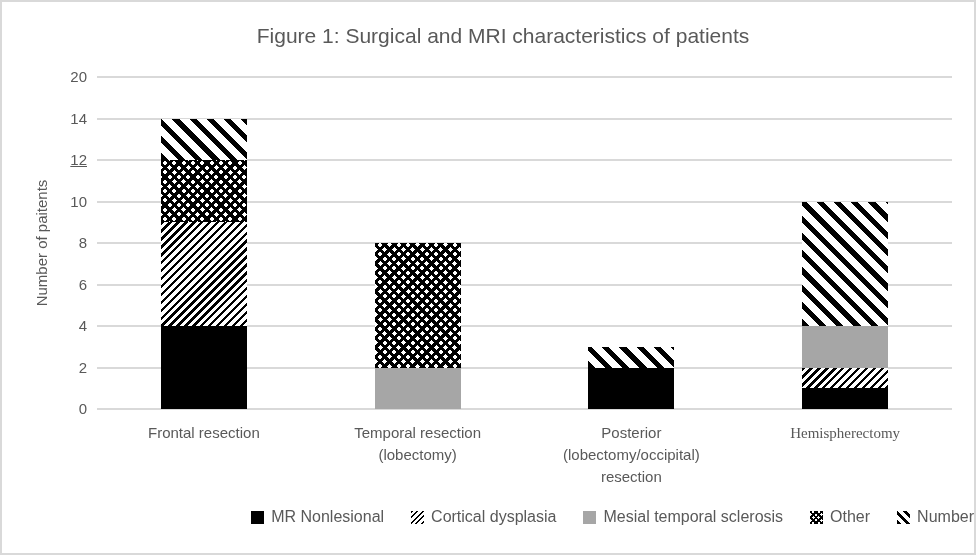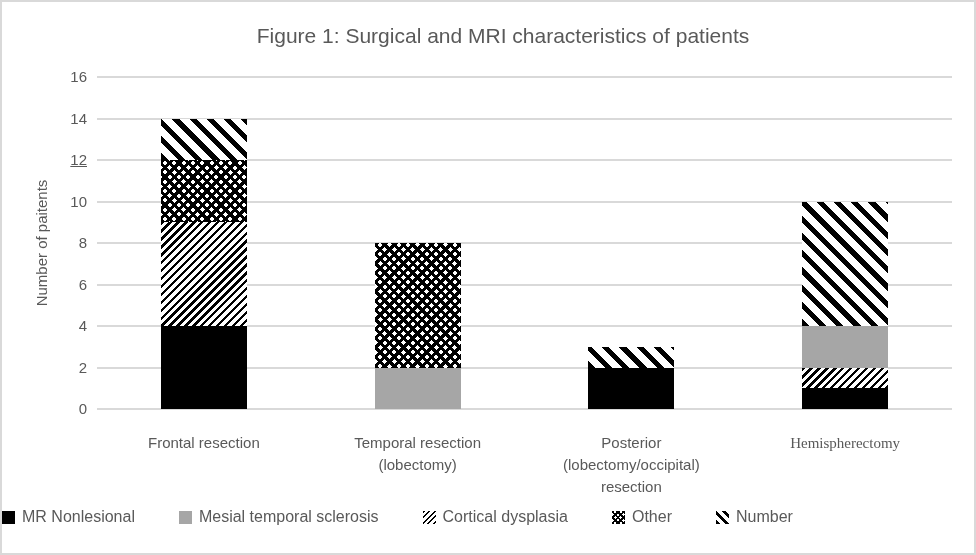--- a/index.html
+++ b/index.html
@@ -29,26 +29,26 @@
   }
   .ytick {
     position: absolute; left: 40px; width: 45px;
     text-align: right; font-size: 15px; color: #595959;
     line-height: 18px; z-index: 1;
   }
   .bar-seg { position: absolute; z-index: 2; }
   .xlabel {
     position: absolute; top: 420px; width: 180px;
     text-align: center; font-size: 15px; color: #595959;
-    line-height: 22px; z-index: 1; margin-top: 10px;
+    line-height: 22px; z-index: 1;
   }
   .legend {
     position: absolute; top: 506px; left: 0; width: 100%;
-    display: flex; justify-content: flex-start; align-items: center;
-    gap: 44px; z-index: 2;
+    display: flex; justify-content: flex-end; align-items: center;
+    gap: 27px; z-index: 2;
   }
   .legend-item { display: flex; align-items: center; gap: 7px; }
   .legend-swatch { width: 13px; height: 13px; flex: 0 0 13px; }
   .legend-label { font-size: 16px; color: #595959; white-space: nowrap; }
 
   
   .p-solid-black { background: #000; }
   .p-solid-gray  { background: #a6a6a6; }
   .p-diag-up-fine {
     background: repeating-linear-gradient(135deg, #000 0px, #000 2.4px, #fff 2.4px, #fff 5.6px);
@@ -97,21 +97,21 @@
     </div>
   <div id="yticks">
       <div class="ytick" style="top: 398px;">0</div>
       <div class="ytick" style="top: 356.5px;">2</div>
       <div class="ytick" style="top: 315px;">4</div>
       <div class="ytick" style="top: 273.5px;">6</div>
       <div class="ytick" style="top: 232px;">8</div>
       <div class="ytick" style="top: 190.5px;">10</div>
       <div class="ytick" style="top: 149px; text-decoration: underline;">12</div>
       <div class="ytick" style="top: 107.5px;">14</div>
-      <div class="ytick" style="top: 66px;">16</div>
+      <div class="ytick" style="top: 66px;">20</div>
     </div>
   <div id="bars">
       <div class="bar-seg p-solid-black" style="left: 158.875px; width: 86px; top: 324px; height: 83px;"></div>
       <div class="bar-seg p-diag-up-fine" style="left: 158.875px; width: 86px; top: 220.25px; height: 103.75px;"></div>
       <div class="bar-seg p-crosshatch" style="left: 158.875px; width: 86px; top: 158px; height: 62.25px;"></div>
       <div class="bar-seg p-diag-down-bold" style="left: 158.875px; width: 86px; top: 116.5px; height: 41.5px;"></div>
       <div class="bar-seg p-solid-gray" style="left: 372.625px; width: 86px; top: 365.5px; height: 41.5px;"></div>
       <div class="bar-seg p-crosshatch" style="left: 372.625px; width: 86px; top: 241px; height: 124.5px;"></div>
       <div class="bar-seg p-solid-black" style="left: 586.375px; width: 86px; top: 365.5px; height: 41.5px;"></div>
       <div class="bar-seg p-diag-down-bold" style="left: 586.375px; width: 86px; top: 344.75px; height: 20.75px;"></div>
@@ -125,26 +125,26 @@
       <div class="xlabel" style="left: 325.625px;">Temporal resection (lobectomy)</div>
       <div class="xlabel" style="left: 539.375px;">Posterior (lobectomy/occipital) resection</div>
       <div class="xlabel" style="left: 753.125px; font-family: Liberation Serif, serif;">Hemispherectomy</div>
     </div>
   <div class="legend" id="legend">
       <div class="legend-item">
         <div class="legend-swatch s-solid-black"></div>
         <div class="legend-label">MR Nonlesional</div>
       </div>
       <div class="legend-item">
+        <div class="legend-swatch s-diag-up-fine"></div>
+        <div class="legend-label">Cortical dysplasia</div>
+      </div>
+      <div class="legend-item">
         <div class="legend-swatch s-solid-gray"></div>
         <div class="legend-label">Mesial temporal sclerosis</div>
-      </div>
-      <div class="legend-item">
-        <div class="legend-swatch s-diag-up-fine"></div>
-        <div class="legend-label">Cortical dysplasia</div>
       </div>
       <div class="legend-item">
         <div class="legend-swatch s-crosshatch"></div>
         <div class="legend-label">Other</div>
       </div>
       <div class="legend-item">
         <div class="legend-swatch s-diag-down-bold"></div>
         <div class="legend-label">Number</div>
       </div>
     </div>

